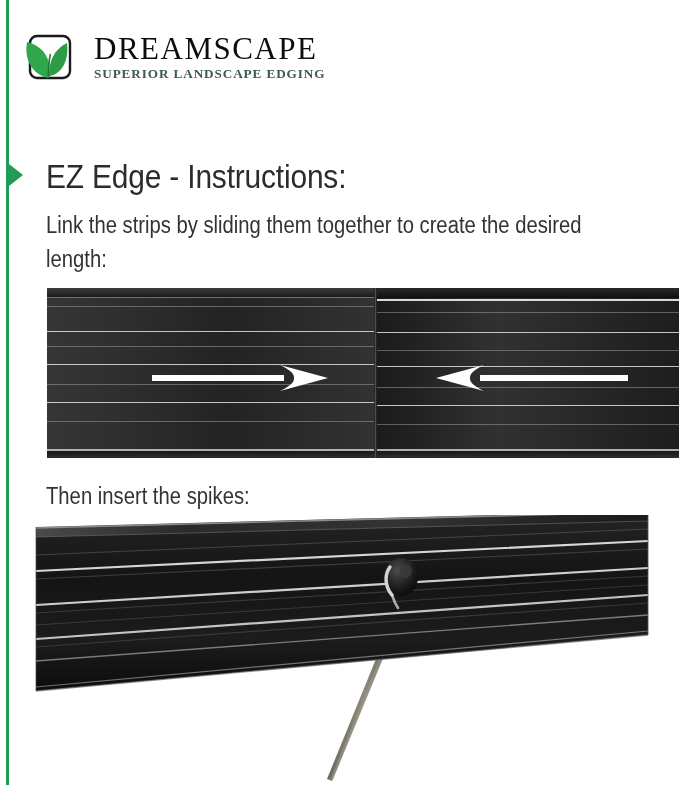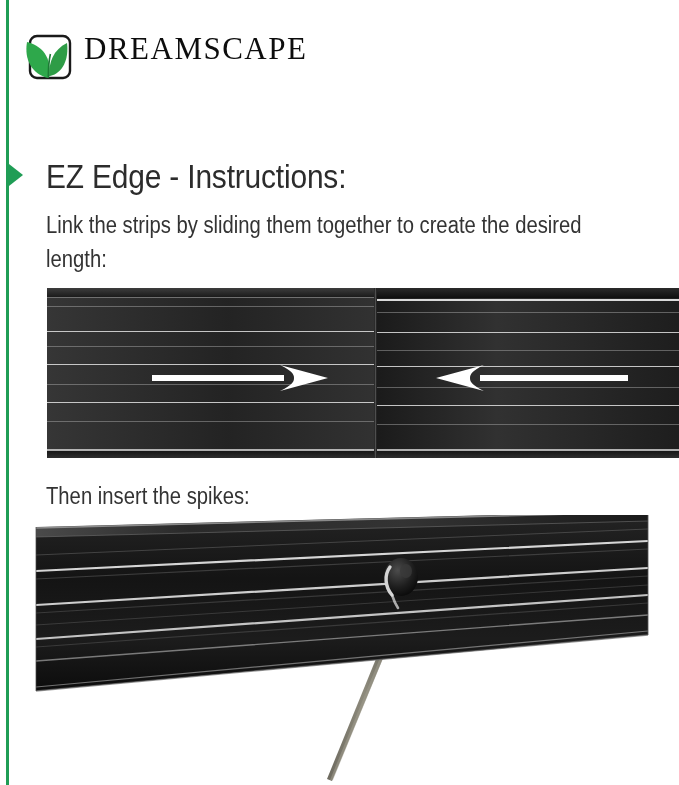--- a/index.html
+++ b/index.html
@@ -22,21 +22,21 @@
     width:0;height:0;
     border-top:11px solid transparent;
     border-bottom:11px solid transparent;
     border-left:14px solid #1f9d55;
   }
 
   
   .logo{position:absolute;left:22px;top:32px;height:52px;display:flex;align-items:flex-start;}
   .logo-mark{position:relative;width:52px;height:52px;flex:0 0 52px;}
   .logo-mark svg{display:block;}
-  .logo-text{margin-left:10px;padding-top:1px;}
+  .logo-text{margin-left:20px;padding-top:1px;}
   .brand{
     font-family:"Liberation Serif","DejaVu Serif",serif;
     font-size:31px;line-height:32px;font-weight:400;
     letter-spacing:1.5px;color:#0d0d0d;white-space:nowrap;
   }
   .tagline{
     font-family:"Liberation Serif","DejaVu Serif",serif;
     font-size:13.2px;line-height:15px;font-weight:700;
     letter-spacing:0.9px;color:#3c5b4c;white-space:nowrap;
     margin-top:1px;
@@ -116,20 +116,21 @@
 
         <path d="M27 44 C27 30 31 18 45 11 C47 27 41 41 28 44 Z" fill="#2e9c46"></path>
 
         <path d="M26 46 C10 42 2 28 5 10 C24 15 30 30 27 46 Z" fill="#2ea84b"></path>
 
         <path d="M26.3 46 C26.3 38 26.6 30 28.4 22" fill="none" stroke="#1d7a35" stroke-width="1.6"></path>
       </svg>
     </div>
     <div class="logo-text">
       <div class="brand nosel">DREAMSCAPE</div>
+      <div class="tagline nosel">SUPERIOR LANDSCAPE EDGING</div>
     </div>
   </div>
 
   <div class="h-title nosel">EZ Edge - Instructions:</div>
   <div class="p-body nosel">Link the strips by sliding them together to create the desired length:</div>
 
   <div class="photo1">
 
     <div class="strip-a">
       <div class="edge-top"></div>

